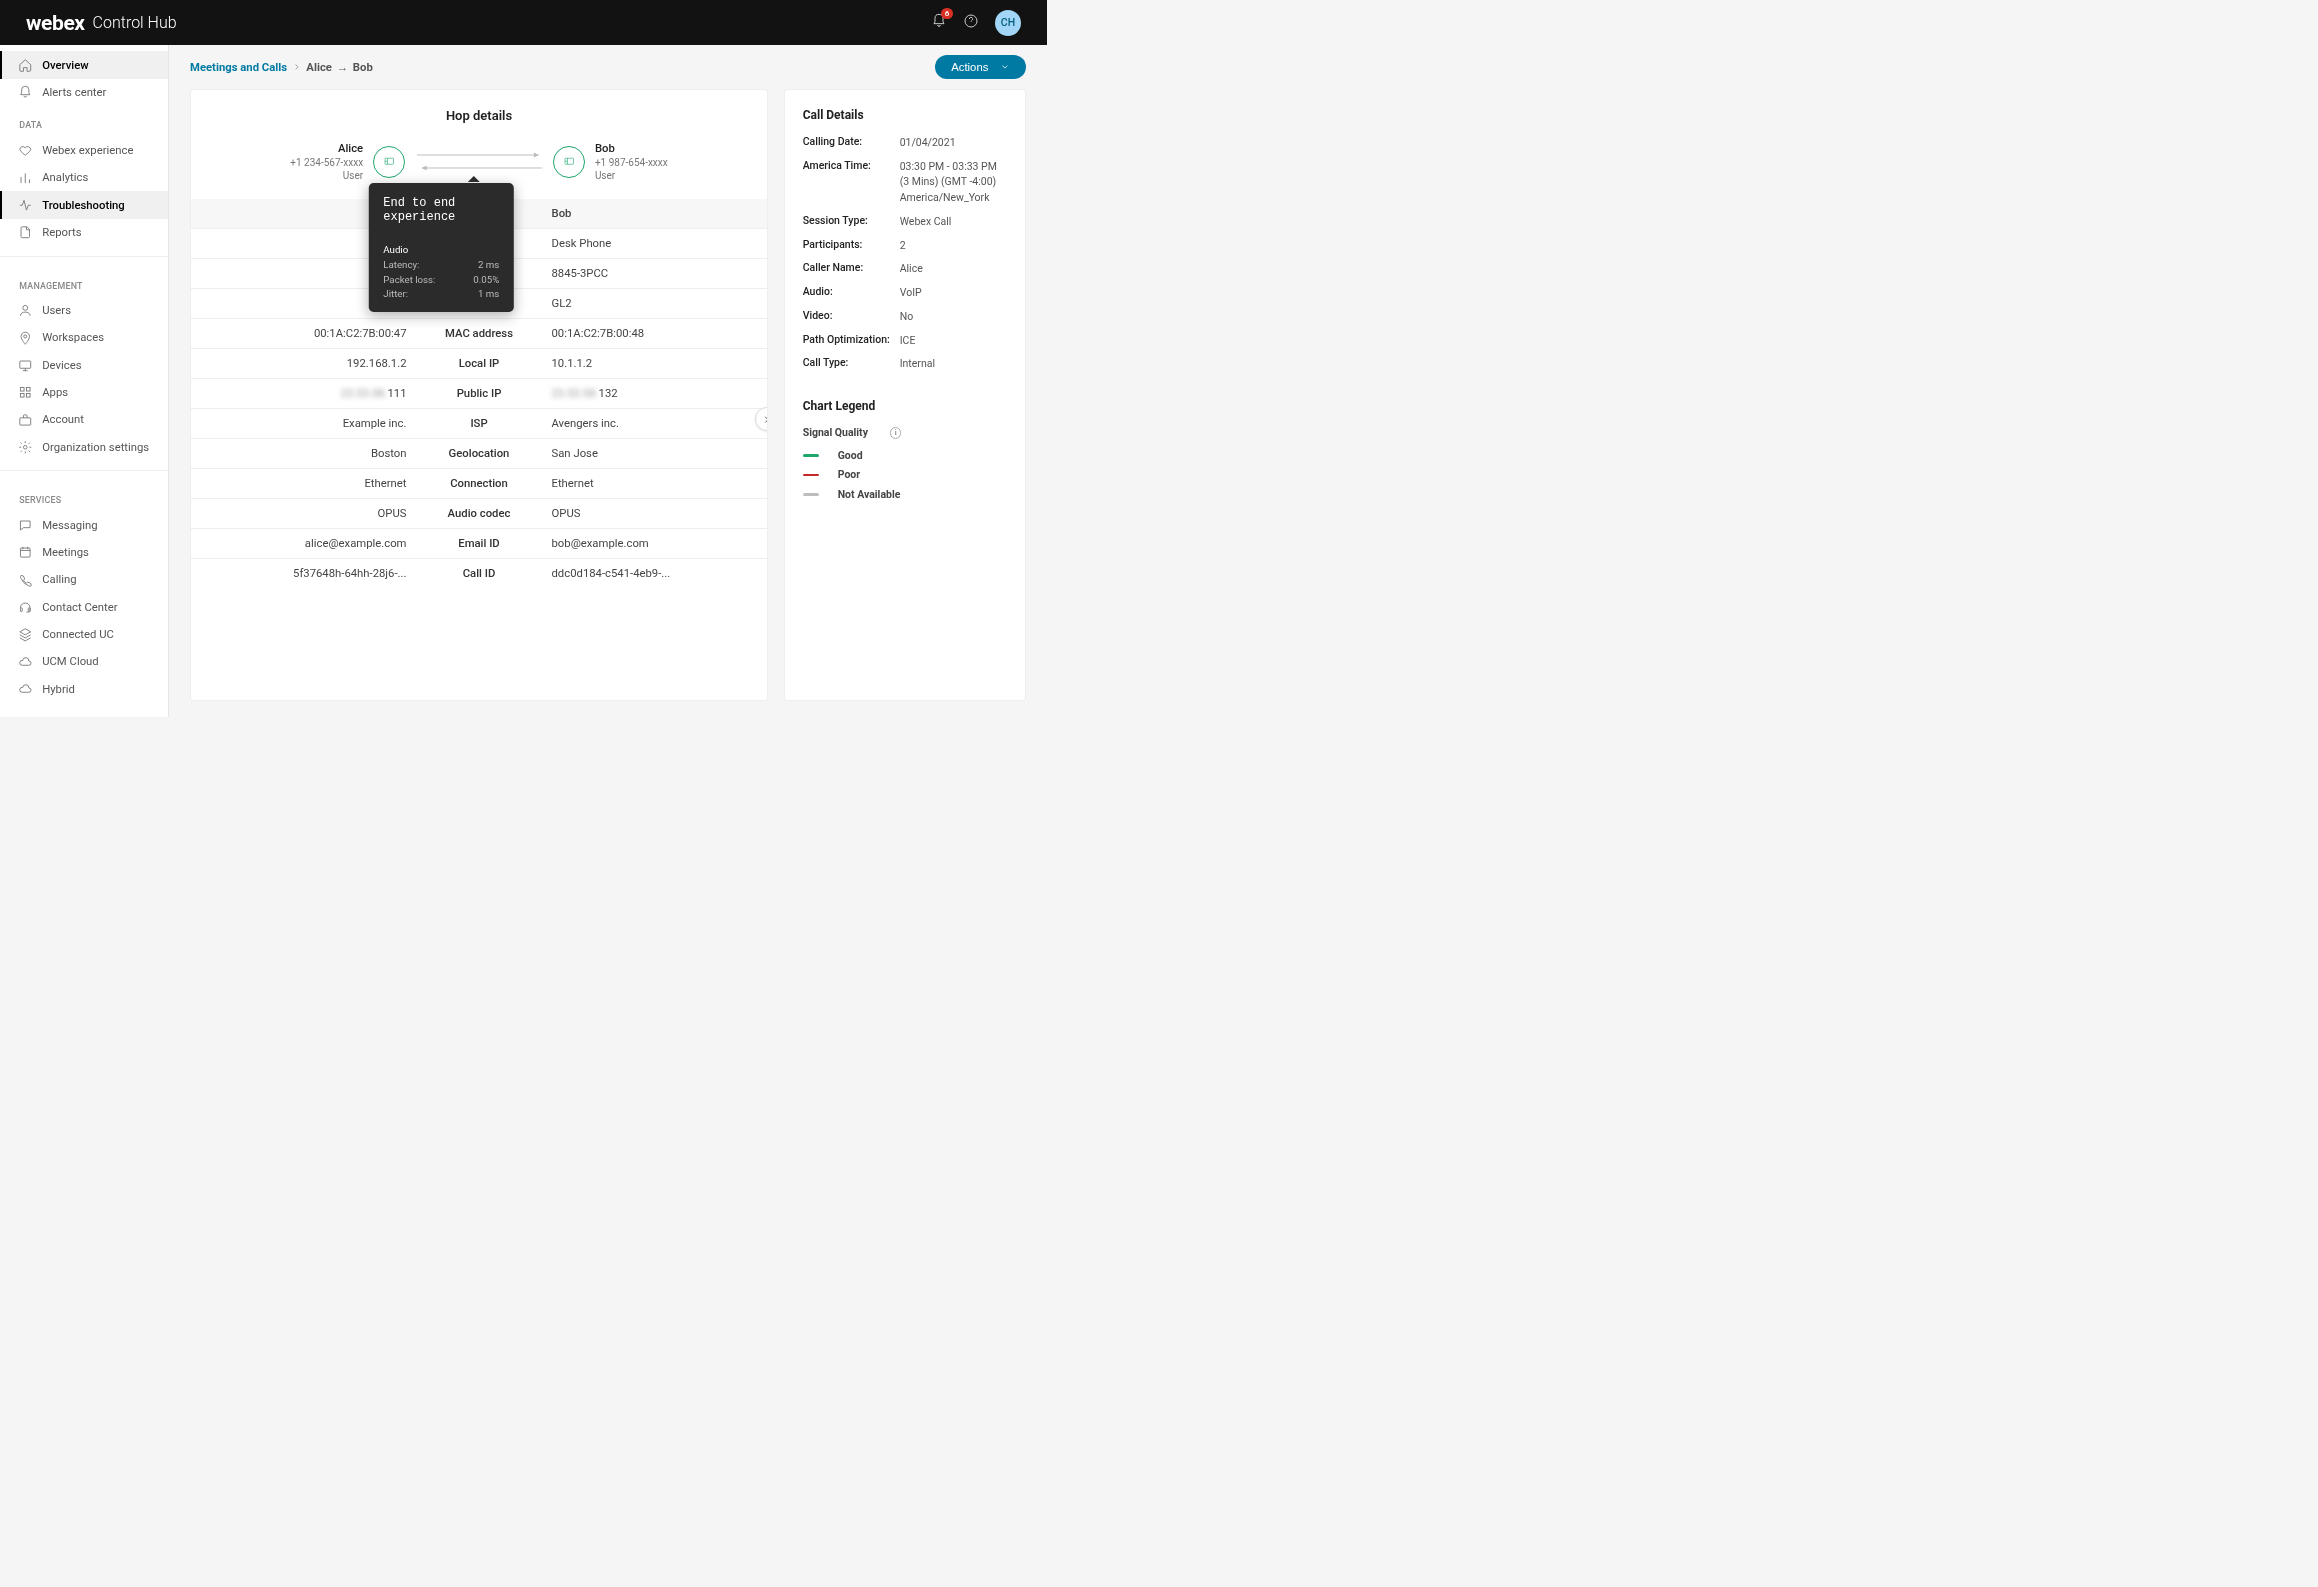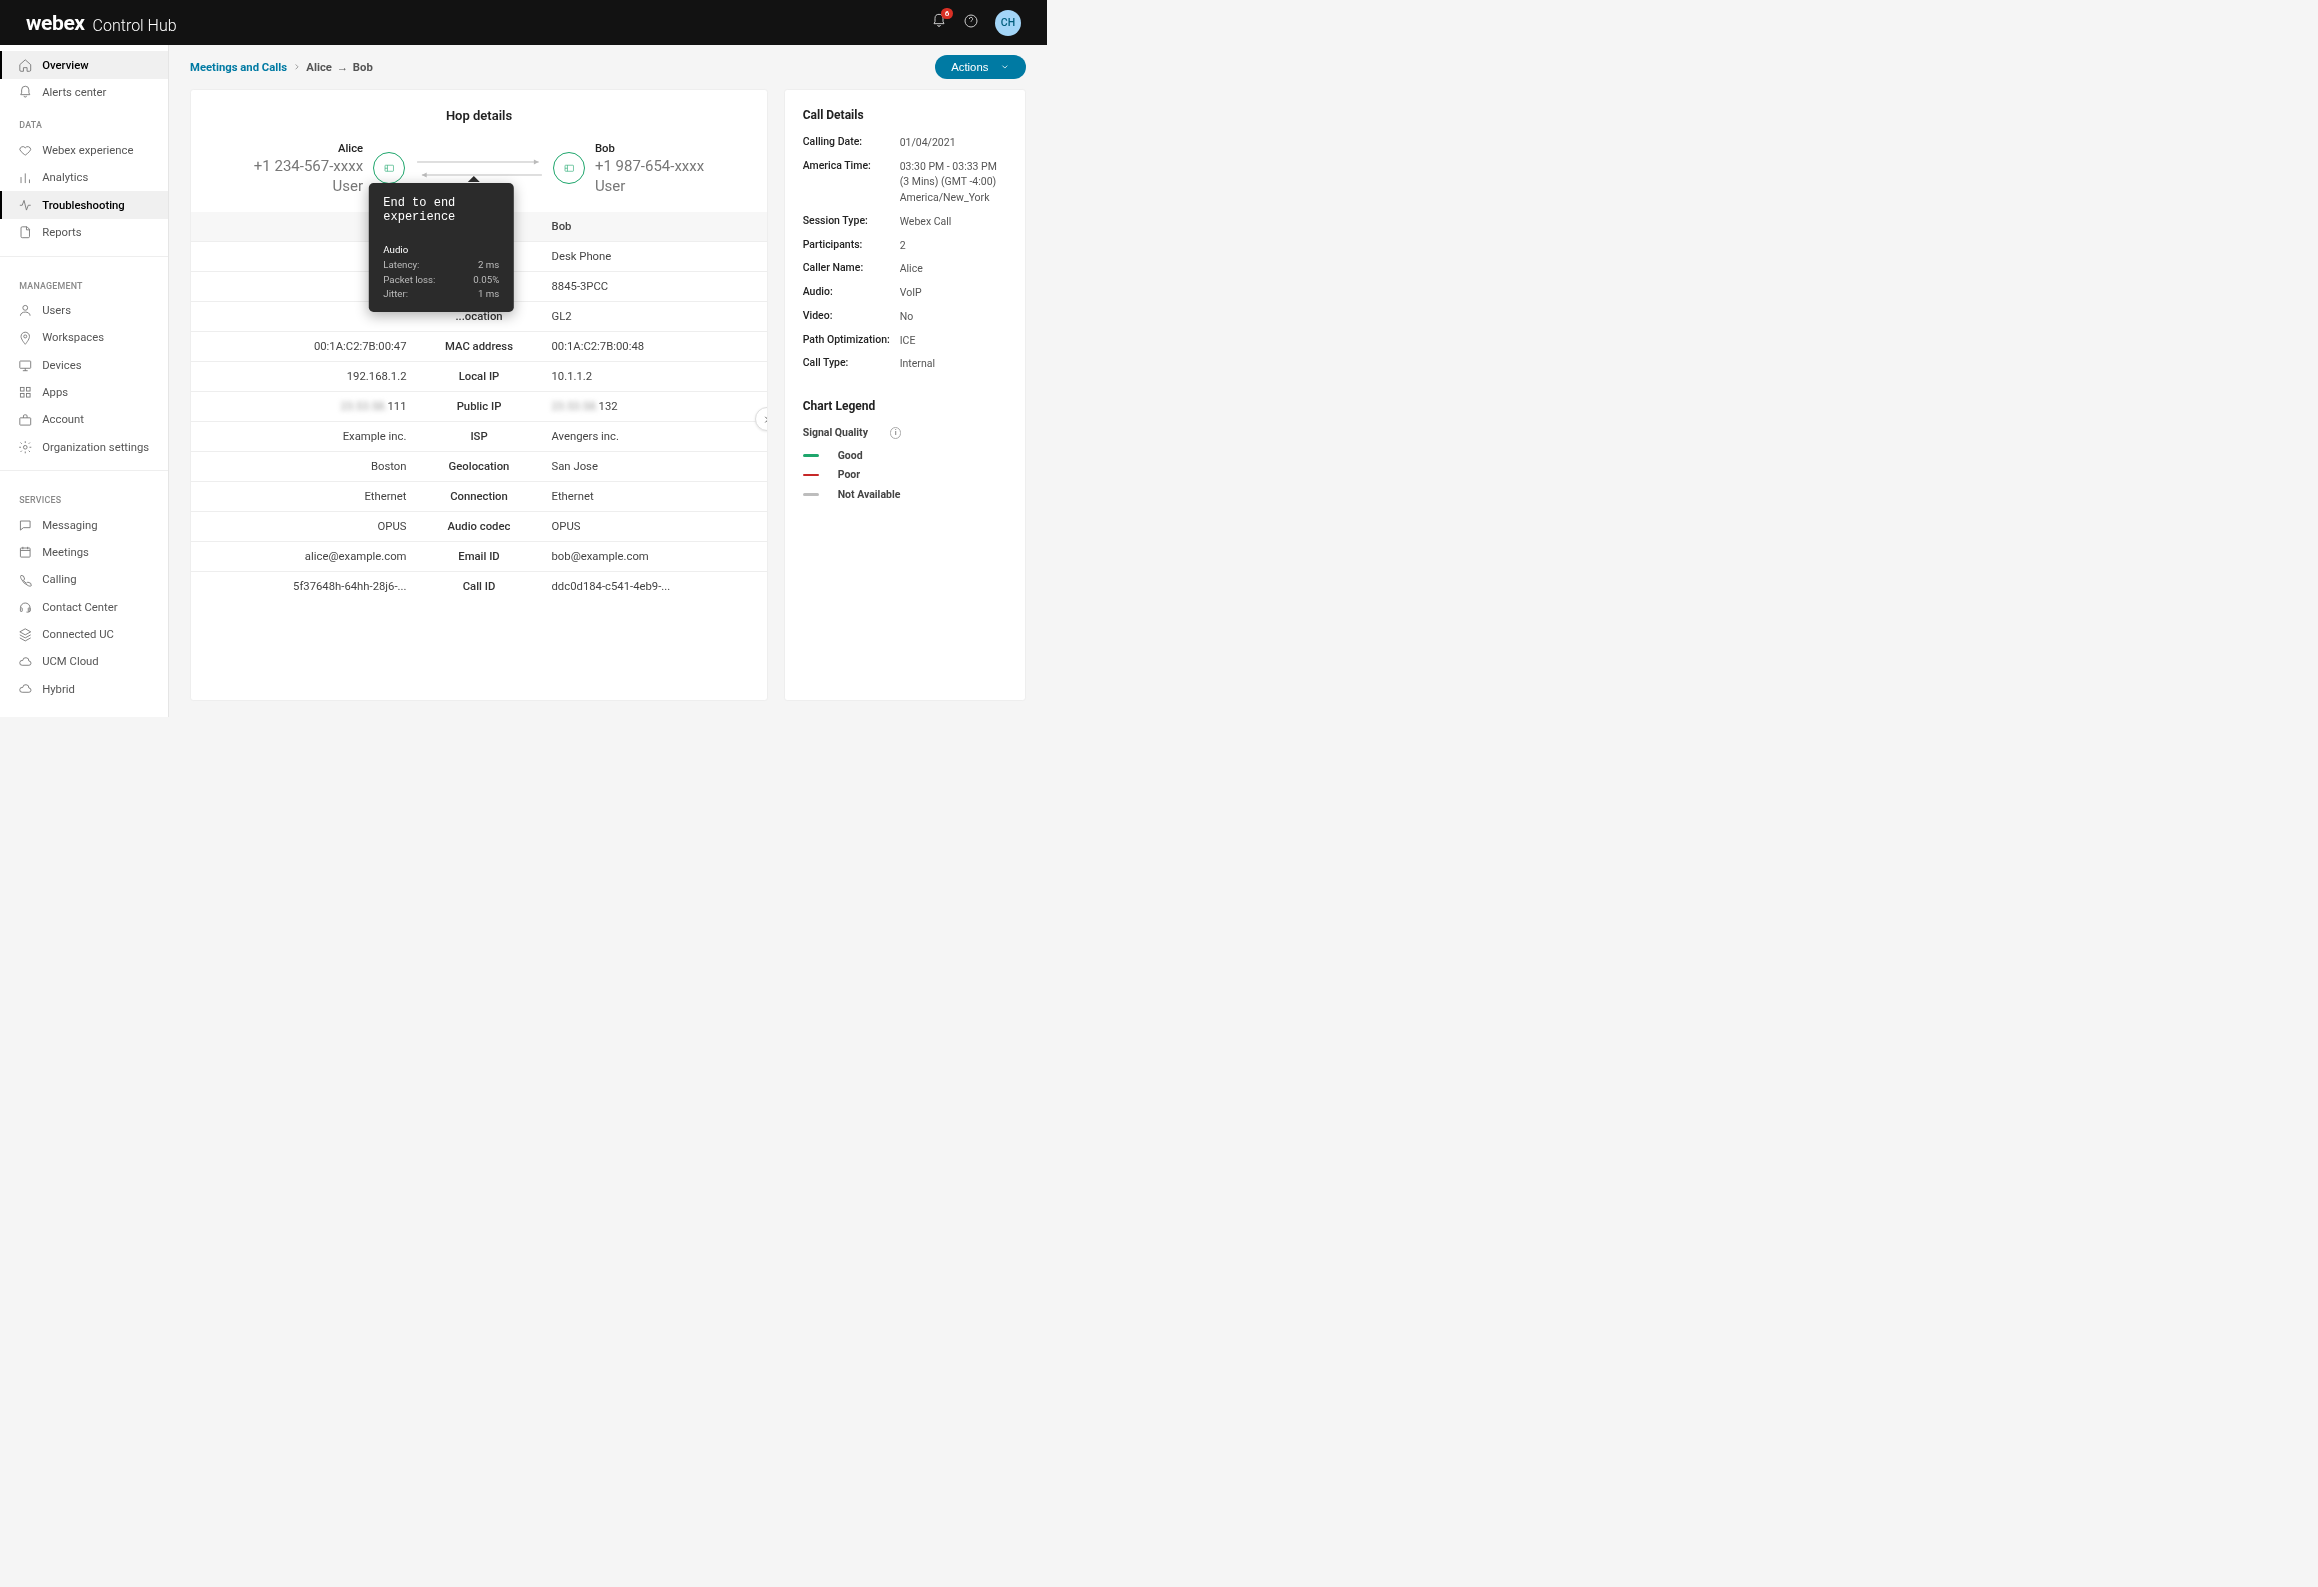--- a/index.html
+++ b/index.html
@@ -9,21 +9,21 @@
     width: 1047px; height: 717px;
     display: flex; flex-direction: column;
     overflow: hidden;
   }
   
   .header {
     background: #121212; color: #fff; height: 45px;
     display: flex; align-items: center; padding: 0 26px;
     justify-content: space-between;
   }
-  .brand { display: flex; align-items: flex-end; gap: 8px; }
+  .brand { display: flex; align-items: center; gap: 8px; }
   .brand-logo { font-size: 21px; font-weight: 700; letter-spacing: -0.4px; }
   .brand-sub { font-size: 16px; font-weight: 300; }
   .header-right { display: flex; align-items: center; gap: 16px; }
   .bell-wrap { position: relative; }
   .badge {
     position: absolute; top: -4.8px; right: -6.4px;
     background: #d93025; color: #fff; font-size: 8px;
     border-radius: 6.4px; padding: 0.8px 4px; font-weight: 600;
   }
   .avatar-circle {
@@ -77,21 +77,21 @@
   .hop-header {
     display: flex; align-items: center; justify-content: center;
     gap: 9.7px; margin-bottom: 16px; position: relative;
   }
   .party { display: flex; align-items: center; gap: 9.7px; }
   .party-left { flex-direction: row; }
   .party-right { flex-direction: row; }
   .party-info { line-height: 1.35; }
   .party-left .party-info { text-align: right; }
   .party-name { font-weight: 500; color: #222; }
-  .party-sub { font-size: 15px; color: #777; }
+  .party-sub { font-size: 10px; color: #777; }
   .hop-node {
     width: 32px; height: 32px; border: 1.6px solid #1ea66c; border-radius: 50%;
     display: flex; align-items: center; justify-content: center; position: relative;
   }
   .hop-node svg { width: 14.5px; height: 14.5px; stroke: #1ea66c; fill: none; }
   .hop-arrows { display: flex; flex-direction: column; gap: 4.8px; width: 129px; }
   .hop-arrows svg { width: 100%; height: 8px; }
   
   .tooltip {
     position: absolute; top: 42px; left: 50%; transform: translateX(-76%);

